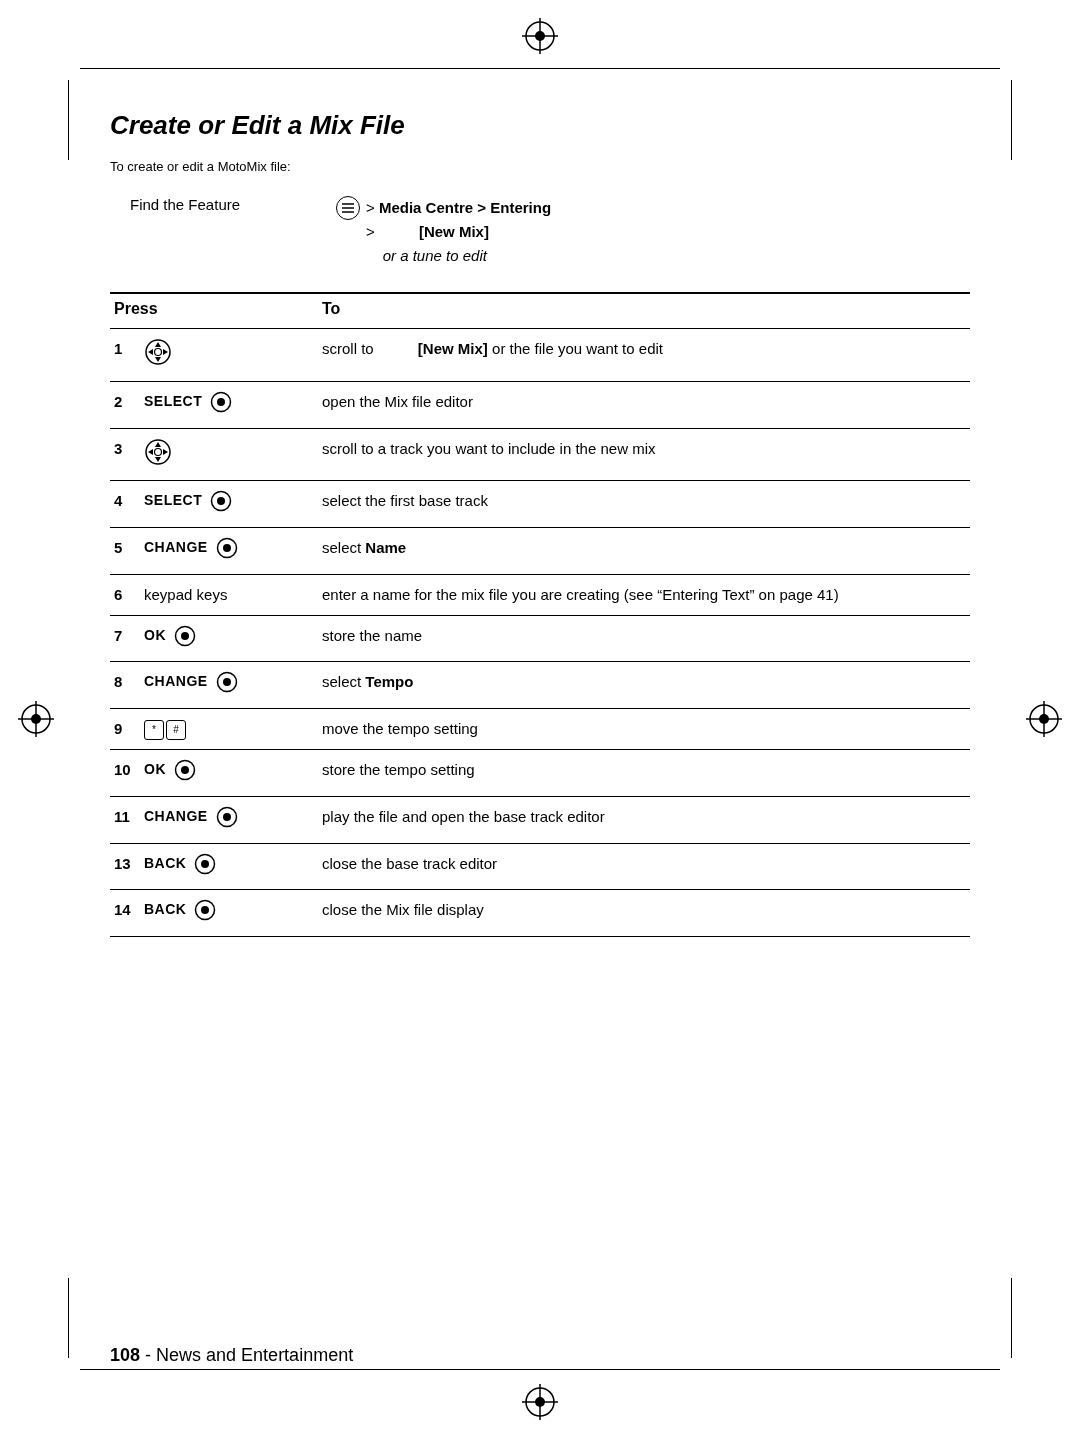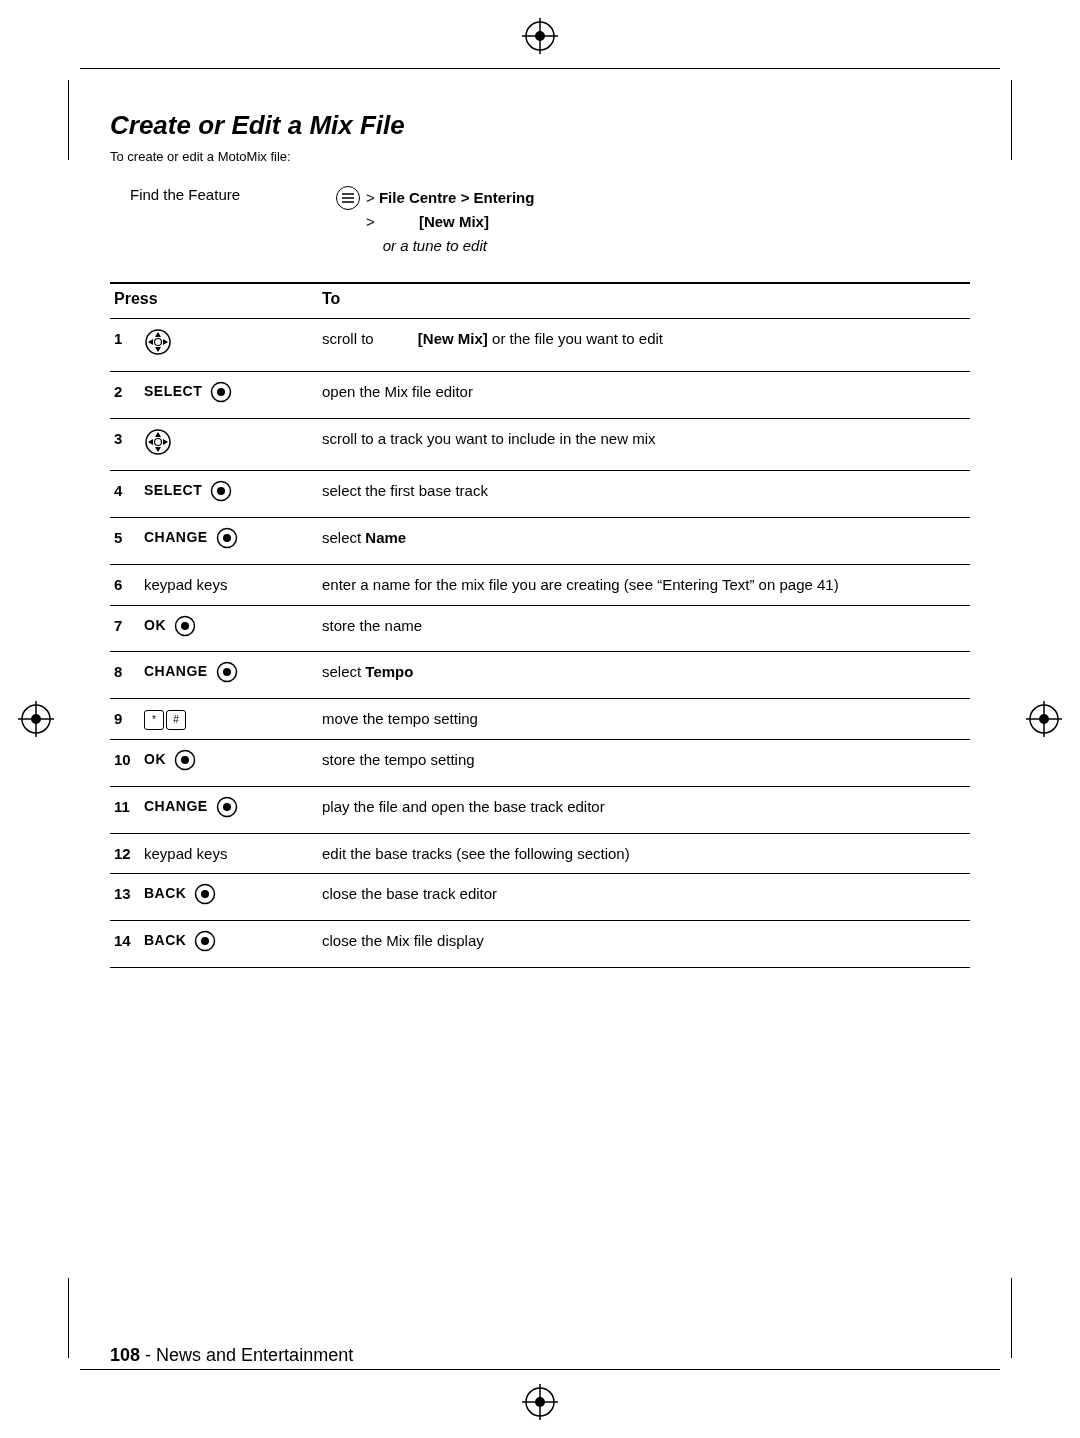--- a/index.html
+++ b/index.html
@@ -41,21 +41,21 @@
       left: 110px;
       right: 110px;
       bottom: 90px;
     }
 
     
     .page-title {
       font-size: 26px;
       font-weight: bold;
       font-style: italic;
-      margin-bottom: 8px;
+      margin-bottom: 18px;
     }
 
     .intro-text {
       font-size: 13px;
       margin-bottom: 22px;
     }
 
     
     .find-feature-row {
       display: flex;
@@ -229,21 +229,21 @@
       <span class="menu-icon">
         <svg width="16" height="14" viewBox="0 0 16 14">
           <line x1="2" y1="3" x2="14" y2="3" stroke="#000" stroke-width="1.5"></line>
           <line x1="2" y1="7" x2="14" y2="7" stroke="#000" stroke-width="1.5"></line>
           <line x1="2" y1="11" x2="14" y2="11" stroke="#000" stroke-width="1.5"></line>
         </svg>
       </span>
     </div>
     <div class="find-feature-path">
       <div>
-        <span>&gt; </span><span class="bold-text">File Centre</span><span class="bold-text"> &gt; </span><span class="bold-text">Entering</span>
+        <span>&gt; </span><span class="bold-text">Media Centre</span><span class="bold-text"> &gt; </span><span class="bold-text">Entering</span>
       </div>
       <div>
         <span>&gt; </span><span class="bold-text bracket-text">[New Mix]</span>
       </div>
       <div>
         &nbsp;&nbsp;&nbsp;&nbsp;<span class="italic-text">or a tune to edit</span>
       </div>
     </div>
   </div>
 
@@ -422,29 +422,20 @@
             <svg width="22" height="22" viewBox="0 0 22 22">
               <circle cx="11" cy="11" r="9.5" fill="none" stroke="#000" stroke-width="1.5"></circle>
               <circle cx="11" cy="11" r="4" fill="#000"></circle>
             </svg>
           </span>
         </div>
       </td>
       <td>play the file and open the base track editor</td>
     </tr>
 
-    <tr class="data-row">
-      <td>
-        <div class="press-col">
-          <span class="row-num">12</span>
-          <span class="press-normal">keypad keys</span>
-        </div>
-      </td>
-      <td>edit the base tracks (see the following section)</td>
-    </tr>
 
     <tr class="data-row">
       <td>
         <div class="press-col">
           <span class="row-num">13</span>
           <span class="press-content">BACK </span>
           <span>
             <svg width="22" height="22" viewBox="0 0 22 22">
               <circle cx="11" cy="11" r="9.5" fill="none" stroke="#000" stroke-width="1.5"></circle>
               <circle cx="11" cy="11" r="4" fill="#000"></circle>

